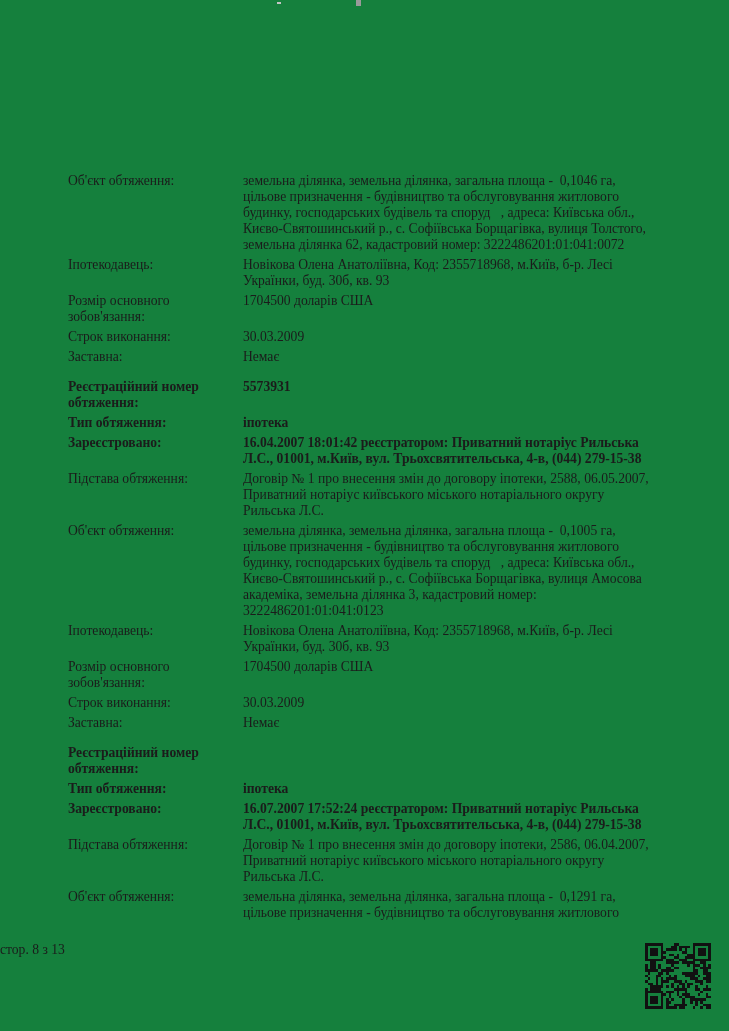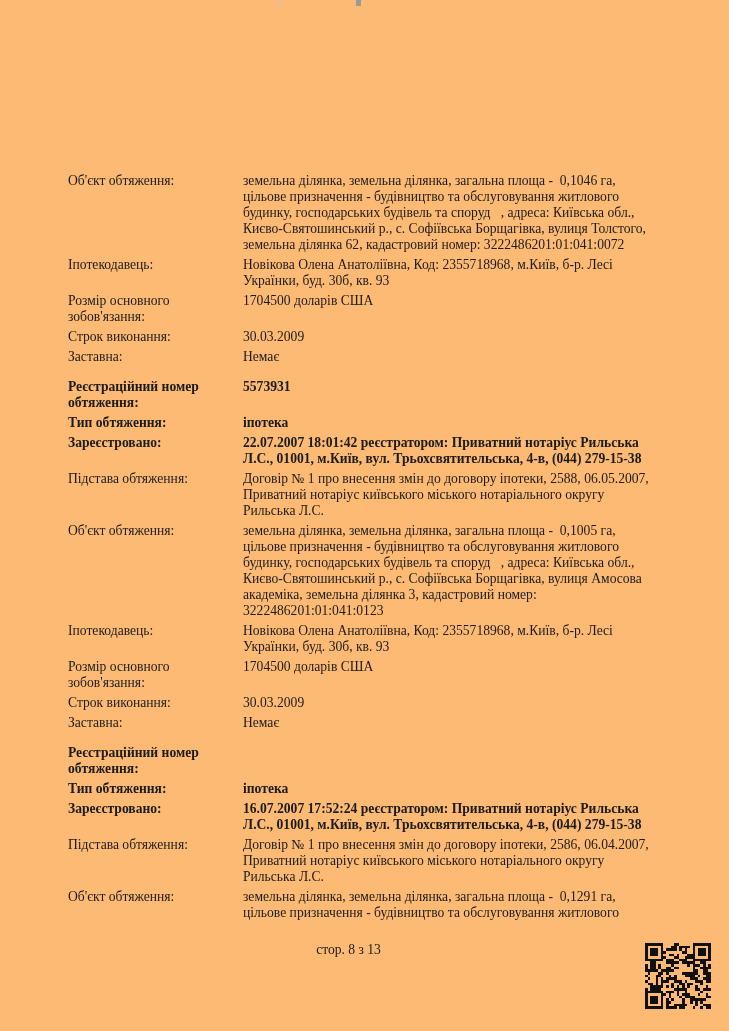--- a/index.html
+++ b/index.html
@@ -4,21 +4,21 @@
 <style>
   html, body {
     margin: 0;
     padding: 0;
     background: #ffffff;
   }
   .page {
     position: relative;
     width: 729px;
     height: 1031px;
-    background: #fdba74;
+    background: #15803d;
     overflow: hidden;
     font-family: "Liberation Serif", "DejaVu Serif", serif;
     color: #1b1b1b;
   }
   .top-artifact {
     position: absolute;
     background: #9a9a9a;
   }
   .top-artifact.a1 { left: 277px; top: 2px; width: 4px; height: 2px; background:#c4c4c4; }
   .top-artifact.a2 { left: 356px; top: 0px; width: 5px; height: 6px; }
@@ -49,21 +49,21 @@
   }
   .value {
     flex: 1 1 auto;
     white-space: pre;
   }
   .footer {
     position: absolute;
     top: 942px;
     left: 0;
     width: 729px;
-    text-align: center;
+    text-align: left;
     font-size: 13.6px;
     line-height: 16px;
     padding-right: 32px;
     box-sizing: border-box;
   }
   .qr {
     position: absolute;
     left: 645px;
     top: 943px;
     width: 66px;
@@ -116,21 +116,21 @@
       <div class="value">5573931</div>
     </div>
 
     <div class="row bold">
       <div class="label">Тип обтяження:</div>
       <div class="value">іпотека</div>
     </div>
 
     <div class="row bold">
       <div class="label">Зареєстровано:</div>
-      <div class="value">22.07.2007 18:01:42 реєстратором: Приватний нотаріус Рильська
+      <div class="value">16.04.2007 18:01:42 реєстратором: Приватний нотаріус Рильська
 Л.С., 01001, м.Київ, вул. Трьохсвятительська, 4-в, (044) 279-15-38</div>
     </div>
 
     <div class="row">
       <div class="label">Підстава обтяження:</div>
       <div class="value">Договір № 1 про внесення змін до договору іпотеки, 2588, 06.05.2007,
 Приватний нотаріус київського міського нотаріального округу
 Рильська Л.С.</div>
     </div>
 

